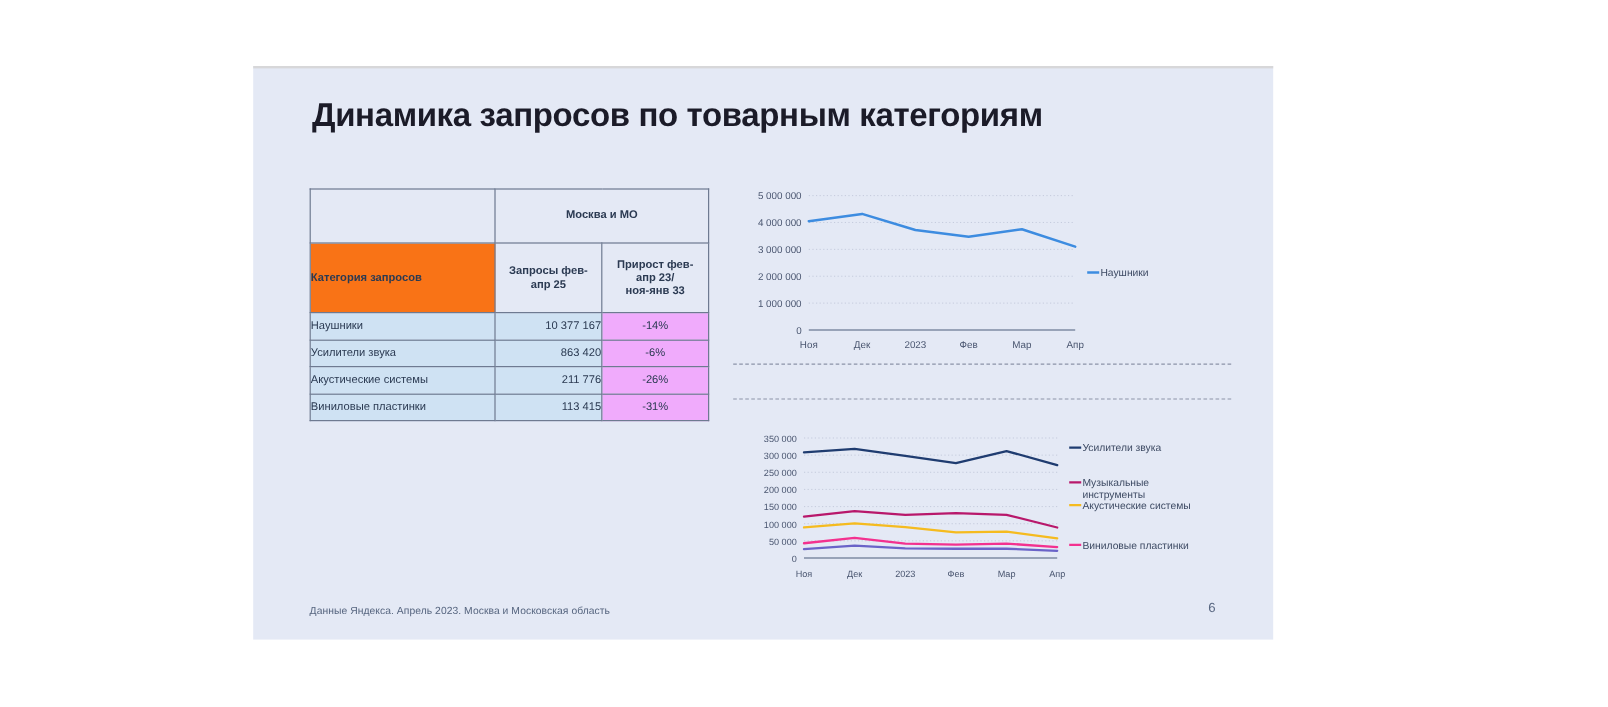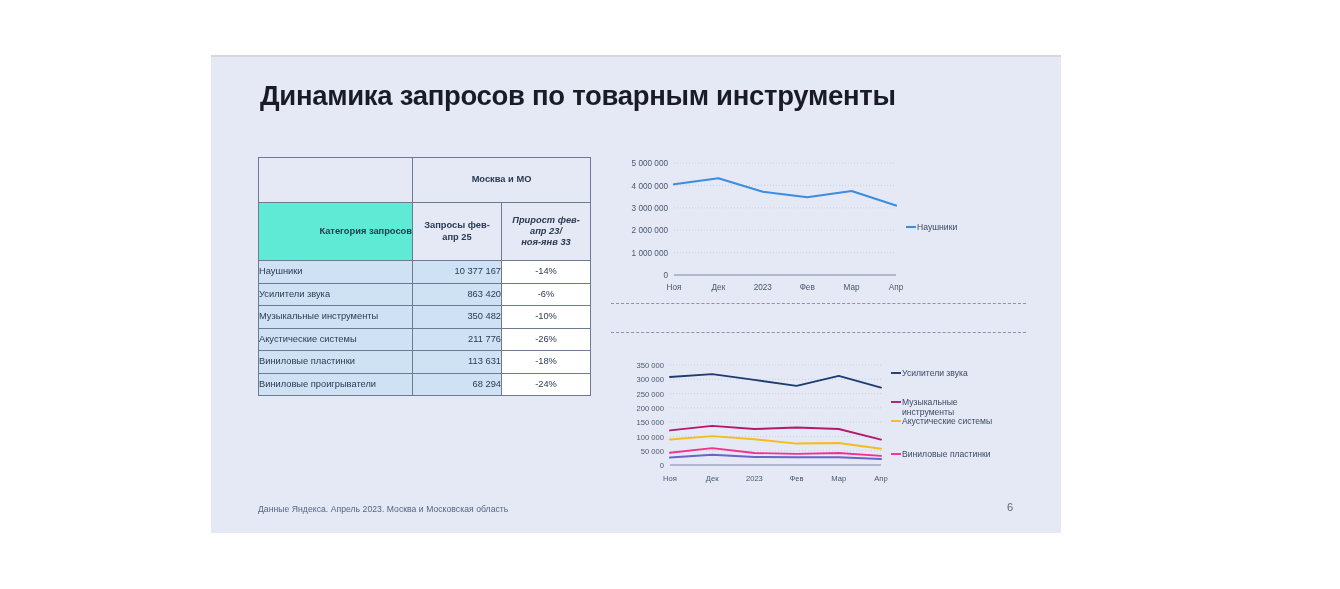--- a/index.html
+++ b/index.html
@@ -57,33 +57,33 @@
   table.data-table td, table.data-table th {
     border: 1px solid #6e7a91;
     padding: 0;
     font-size: 9.3px;
     color: #2b3a52;
     vertical-align: middle;
     line-height: 1.22;
   }
   .col-cat  { width: 154px; }
   .col-num  { width: 90px; margin-top: 36px; }
-  .col-pct  { width: 89px; font-style: italic; }
+  .col-pct  { width: 89px; }
 
   .th-blank   { height: 45px; background: #e4e9f5; }
   .th-region  { height: 45px; background: #e4e9f5; text-align: center;
                 font-weight: bold; font-size: 9.6px; color: #2b3a52; }
   .th-sub     { height: 58px; background: #e4e9f5; text-align: center;
                 font-weight: bold; padding: 3px 6px; }
-  .th-catlbl  { height: 58px; background: #5eead4; text-align: right;
+  .th-catlbl  { height: 58px; background: #f97316; text-align: left;
                 font-weight: bold; padding-left: 9px; }
   td.cell-cat { height: 22.5px; background: #cfe2f3; text-align: left;
                 padding-left: 9px; }
   td.cell-num { height: 22.5px; background: #cfe2f3; text-align: right; }
-  td.cell-pct { height: 22.5px; background: #ffffff; text-align: center; }
+  td.cell-pct { height: 22.5px; background: #f0abfc; text-align: center; }
 
   
   .chart-block { position: absolute; }
   #chart-top    { left: 395px; top:  98px; width: 420px; height: 150px; }
   #chart-bottom { left: 395px; top: 300px; width: 420px; height: 140px; }
 
   .chart-svg { display: block; }
 
   
   .sep {
@@ -117,21 +117,21 @@
 
   
 </style>
 </head>
 <body>
 
 <div id="root">
 
   <div id="slide">
 
-    <div id="slide-title">Динамика запросов по товарным инструменты</div>
+    <div id="slide-title">Динамика запросов по товарным категориям</div>
 
     <div id="table-wrap">
       <table class="data-table">
         <tbody>
           <tr>
             <td class="th-blank col-cat"></td>
             <td class="th-region" colspan="2">Москва и МО</td>
           </tr>
           <tr>
             <td class="th-catlbl col-cat">Категория запросов</td>
@@ -150,38 +150,28 @@
             <td class="cell-cat">Наушники</td>
             <td class="cell-num">10 377 167</td>
             <td class="cell-pct">-14%</td>
           </tr>
           <tr>
             <td class="cell-cat">Усилители звука</td>
             <td class="cell-num">863 420</td>
             <td class="cell-pct">-6%</td>
           </tr>
           <tr>
-            <td class="cell-cat">Музыкальные инструменты</td>
-            <td class="cell-num">350 482</td>
-            <td class="cell-pct">-10%</td>
-          </tr>
-          <tr>
             <td class="cell-cat">Акустические системы</td>
             <td class="cell-num">211 776</td>
             <td class="cell-pct">-26%</td>
           </tr>
           <tr>
             <td class="cell-cat">Виниловые пластинки</td>
-            <td class="cell-num">113 631</td>
-            <td class="cell-pct">-18%</td>
-          </tr>
-          <tr>
-            <td class="cell-cat">Виниловые проигрыватели</td>
-            <td class="cell-num">68 294</td>
-            <td class="cell-pct">-24%</td>
+            <td class="cell-num">113 415</td>
+            <td class="cell-pct">-31%</td>
           </tr>
         </tbody>
       </table>
     </div>
 
     <div class="chart-block" id="chart-top">
         <svg width="420" height="150" viewBox="0 0 420 150" class="chart-svg">
           <text x="62" y="123.2" text-anchor="end" font-size="8.2" fill="#4a5670" font-family="&quot;Liberation Sans&quot;, sans-serif">0</text>
           <line x1="68" y1="97.6" x2="290" y2="97.6" stroke="#c3cadb" stroke-width="0.8" stroke-dasharray="1 2"></line>
           <text x="62" y="100.8" text-anchor="end" font-size="8.2" fill="#4a5670" font-family="&quot;Liberation Sans&quot;, sans-serif">1 000 000</text>

